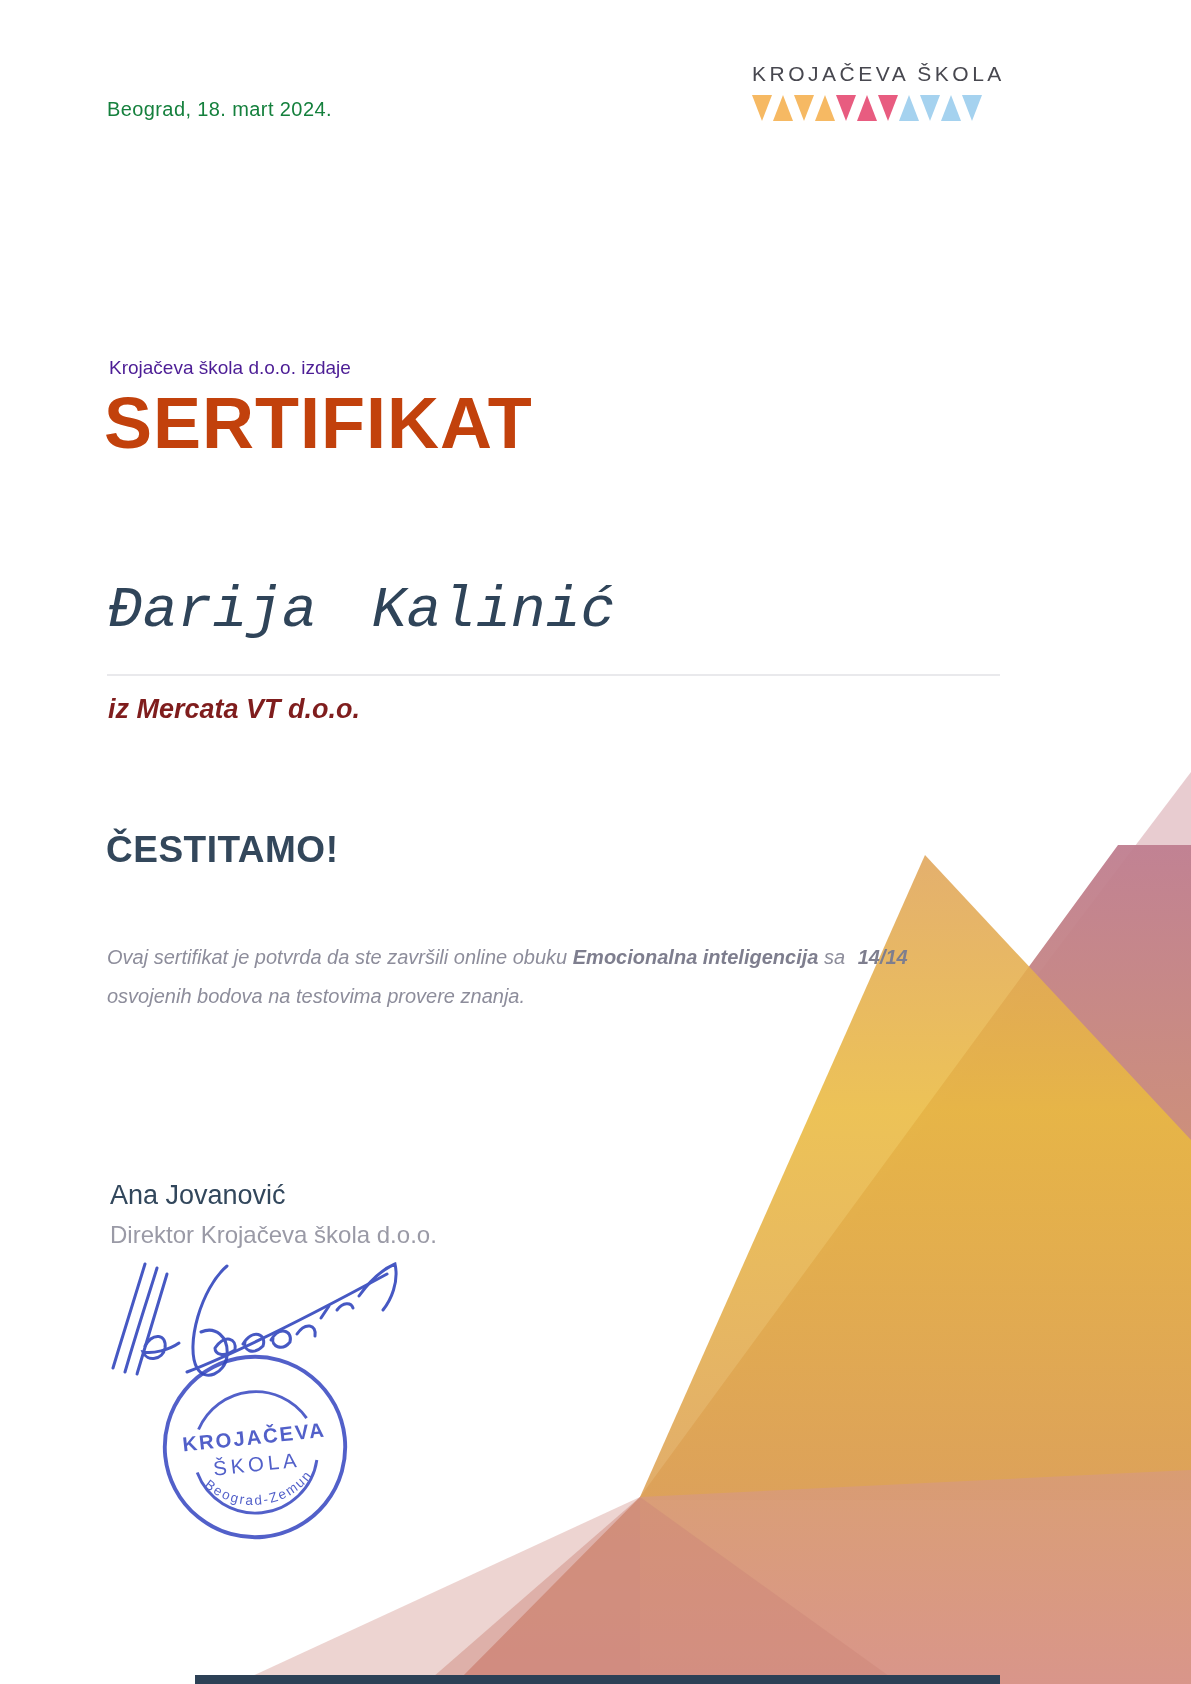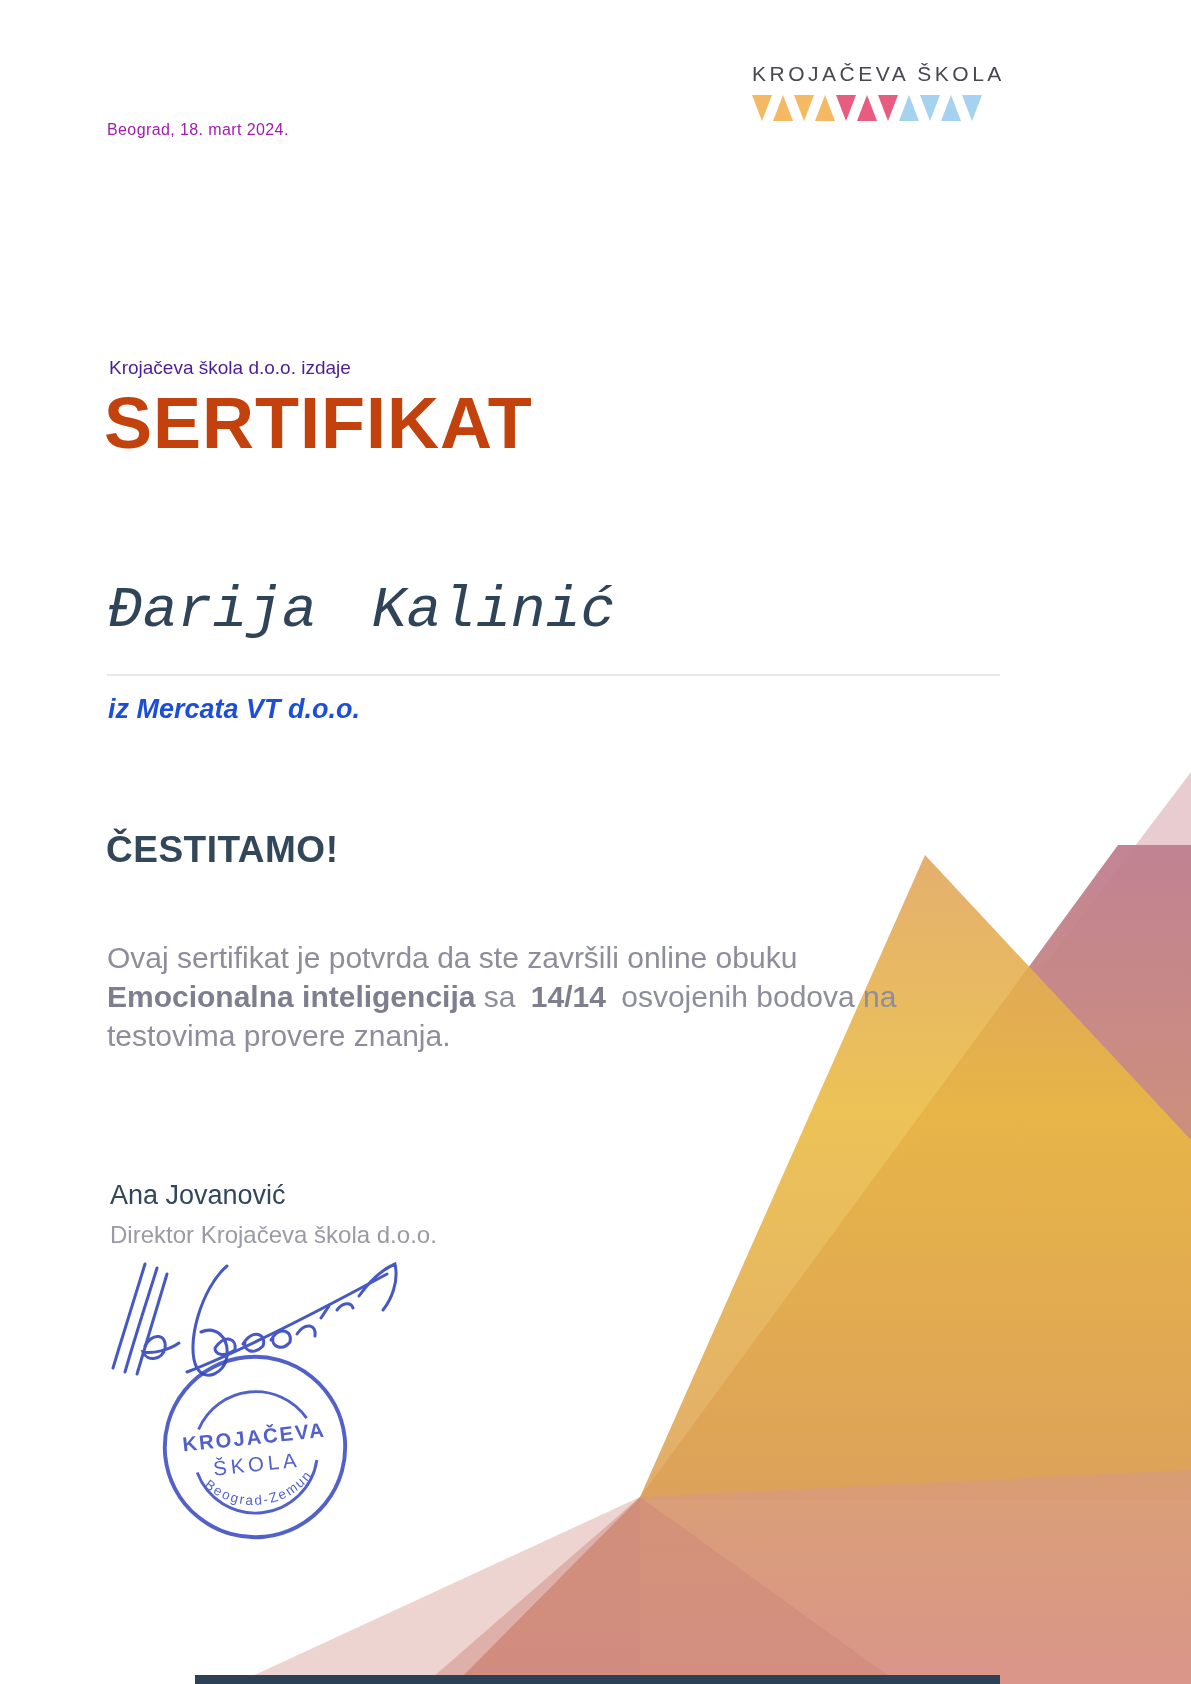--- a/index.html
+++ b/index.html
@@ -9,21 +9,21 @@
     margin:0 auto;
     background:#ffffff;
     overflow:hidden;
     font-family:"Liberation Sans", sans-serif;
   }
   
   .decor{position:absolute;inset:0;width:100%;height:100%;z-index:0;}
   
   .date{
     position:absolute;left:107px;top:98px;
-    font-size:16px;color:#a21caf;letter-spacing:.4px;z-index:1;margin-top:23px;
+    font-size:20px;color:#15803d;letter-spacing:.4px;z-index:1;
   }
   .logo{
     position:absolute;left:752px;top:62px;width:330px;z-index:1;
   }
   .logo-name{
     font-size:21px;font-weight:300;color:#47474f;
     letter-spacing:3.5px;white-space:nowrap;
   }
   .tri-strip{display:flex;align-items:flex-start;margin-top:9px;height:27px;}
   .tri{width:0;height:0;border-left:10px solid transparent;border-right:10px solid transparent;margin-right:1px;}
@@ -44,30 +44,30 @@
     position:absolute;left:108px;top:578px;
     font-family:Liberation Mono, monospace;font-style:italic;
     font-size:58px;color:#2f4459;word-spacing:20px;z-index:2;
   }
   .name-rule{
     position:absolute;left:107px;top:674px;width:893px;height:2px;
     background:#e9e9ec;z-index:1;
   }
   .recipient-company{
     position:absolute;left:108px;top:694px;
-    font-size:27px;font-weight:600;font-style:italic;color:#1d4ed8;z-index:1;
+    font-size:27px;font-weight:600;font-style:italic;color:#7f1d1d;z-index:1;
   }
   
   .congrats-heading{
     position:absolute;left:106px;top:829px;
     font-size:37px;font-weight:600;color:#33475b;letter-spacing:.5px;z-index:1;
   }
   .body-text{
     position:absolute;left:107px;top:938px;width:885px;
-    font-size:30px;line-height:39px;color:#8d8d9b;z-index:1;
+    font-size:20px;line-height:39px;color:#8d8d9b;z-index:1;font-style:italic;
   }
   .body-text .b{font-weight:700;color:#7e7e8e;}
   .body-text .score{margin:0 7px;}
   
   .signatory-name{
     position:absolute;left:110px;top:1180px;
     font-size:27px;color:#32475c;z-index:1;
   }
   .signatory-title{
     position:absolute;left:110px;top:1221px;

